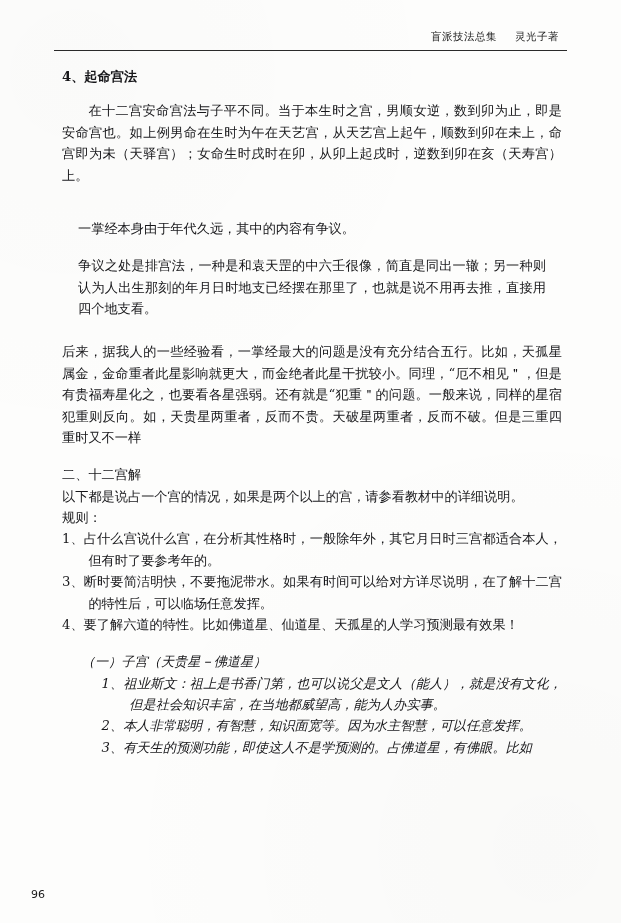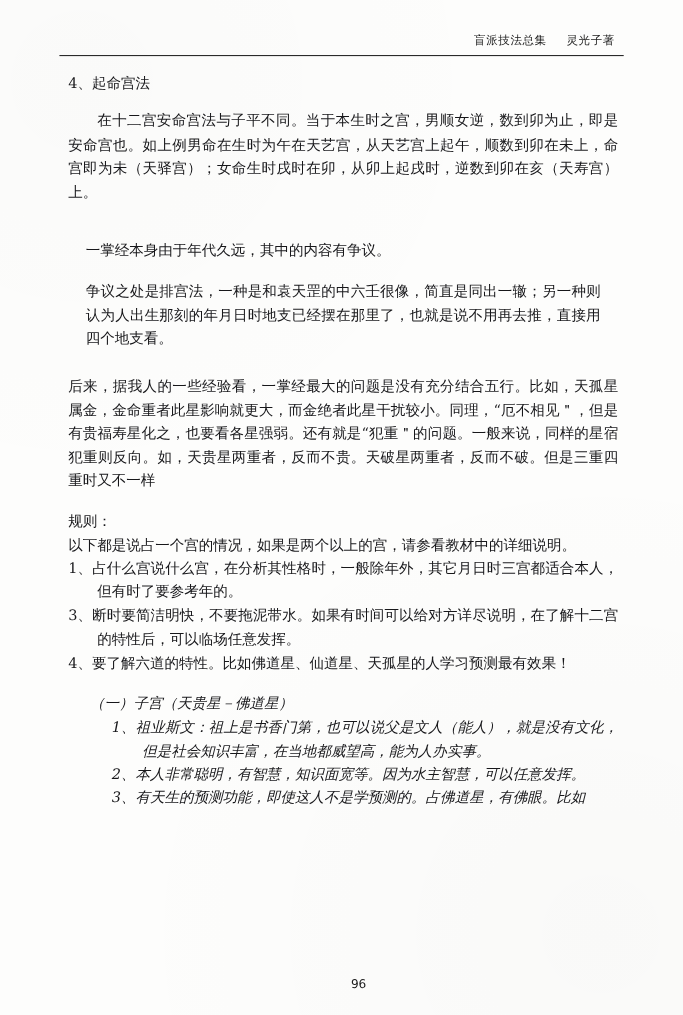--- a/index.html
+++ b/index.html
@@ -67,20 +67,21 @@
     width: 500px;
     font-size: 13.2px;
     line-height: 1.62;
     text-align: justify;
   }
   p {
     margin: 0;
   }
   .sec-title {
     margin-bottom: 2px;
+    font-weight: bold;
   }
   .indent2 {
     text-indent: 2em;
   }
   .gap-lg { height: 16px; }
   .gap-md { height: 11px; }
   .gap-sm { height: 6px; }
   .block-tight p { margin: 16px; }
   .hang {
     padding-left: 2em;
@@ -92,21 +93,20 @@
   }
   .sub-item {
     padding-left: 3.6em;
     text-indent: -2.1em;
   }
   .page-number {
     position: absolute;
     left: 0;
     right: 0;
     bottom: 22px;
-    text-align: center;
     font-size: 11px;
     font-family: "DejaVu Sans", "Liberation Sans", sans-serif;
     color: #1a1a1a;
     padding-left: 31px;
   }
 </style>
 </head>
 <body>
 
 <div class="page">
@@ -131,22 +131,23 @@
       <p>一掌经本身由于年代久远，其中的内容有争议。</p>
       <p>争议之处是排宫法，一种是和袁天罡的中六壬很像，简直是同出一辙；另一种则认为人出生那刻的年月日时地支已经摆在那里了，也就是说不用再去推，直接用四个地支看。</p>
     </div>
 
     <div class="gap-sm"></div>
 
     <p>后来，据我人的一些经验看，一掌经最大的问题是没有充分结合五行。比如，天孤星属金，金命重者此星影响就更大，而金绝者此星干扰较小。同理，“厄不相见＂，但是有贵福寿星化之，也要看各星强弱。还有就是“犯重＂的问题。一般来说，同样的星宿犯重则反向。如，天贵星两重者，反而不贵。天破星两重者，反而不破。但是三重四重时又不一样</p>
 
     <div class="gap-lg"></div>
 
+    <p>二、十二宫解</p>
+    <p>以下都是说占一个宫的情况，如果是两个以上的宫，请参看教材中的详细说明。</p>
     <p>规则：</p>
-    <p>以下都是说占一个宫的情况，如果是两个以上的宫，请参看教材中的详细说明。</p>
 
     <p class="hang">1、占什么宫说什么宫，在分析其性格时，一般除年外，其它月日时三宫都适合本人，但有时了要参考年的。</p>
     <p class="hang">3、断时要简洁明快，不要拖泥带水。如果有时间可以给对方详尽说明，在了解十二宫的特性后，可以临场任意发挥。</p>
     <p class="hang">4、要了解六道的特性。比如佛道星、仙道星、天孤星的人学习预测最有效果！</p>
 
     <div class="gap-lg"></div>
 
     <div class="sub-block">
       <p>（一）子宫（天贵星－佛道星）</p>
       <p class="sub-item">1、祖业斯文：祖上是书香门第，也可以说父是文人（能人），就是没有文化，但是社会知识丰富，在当地都威望高，能为人办实事。</p>

